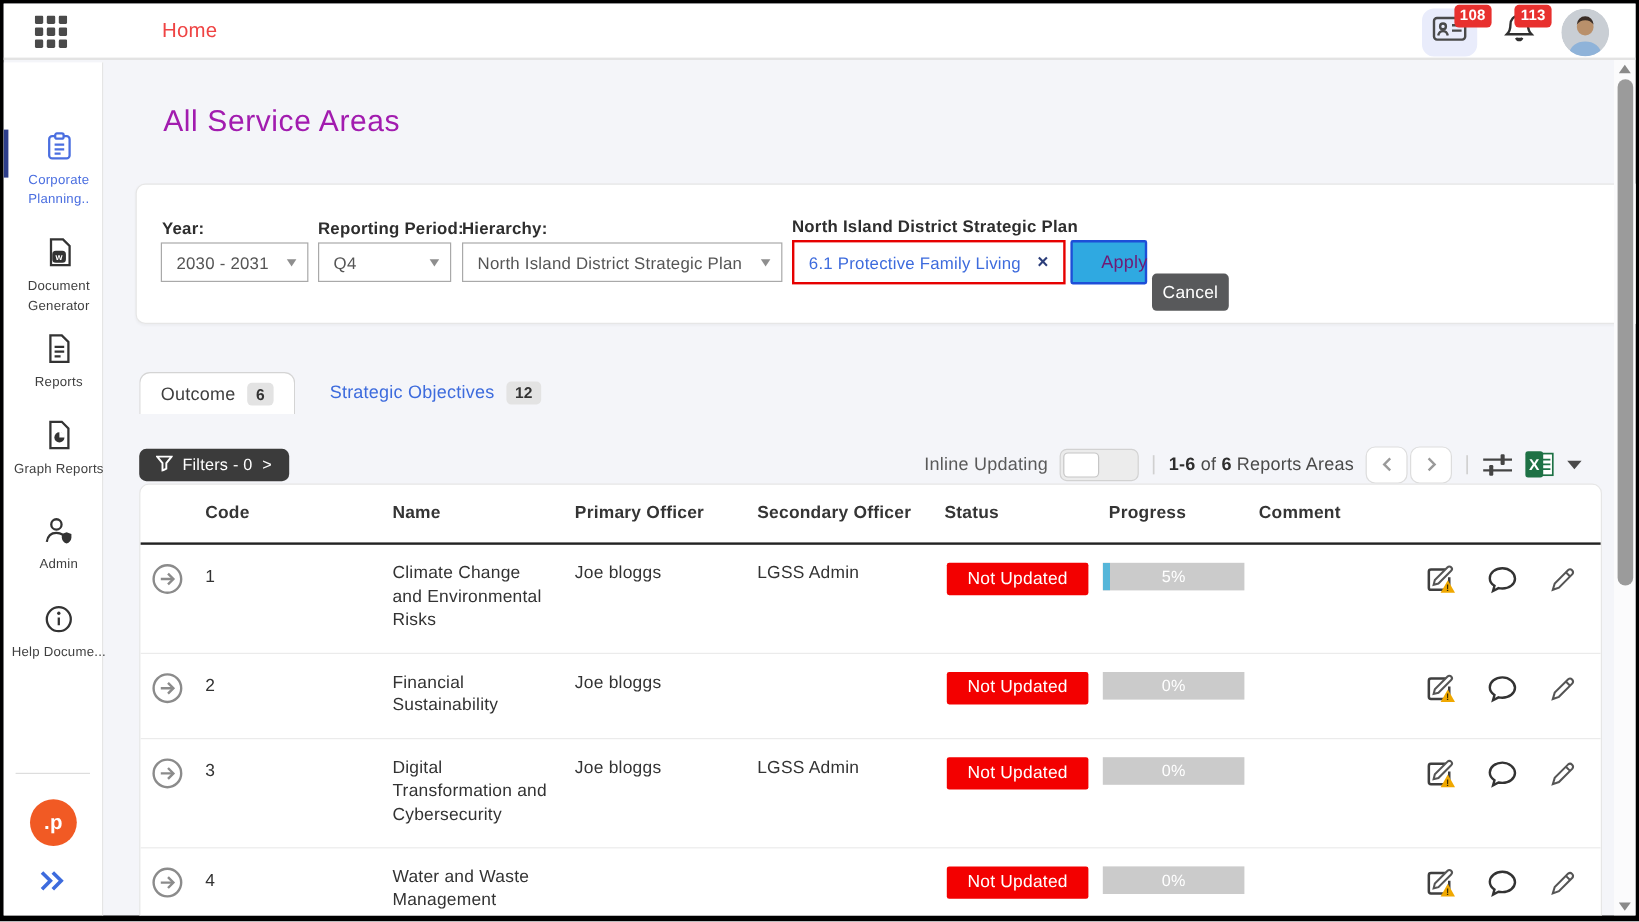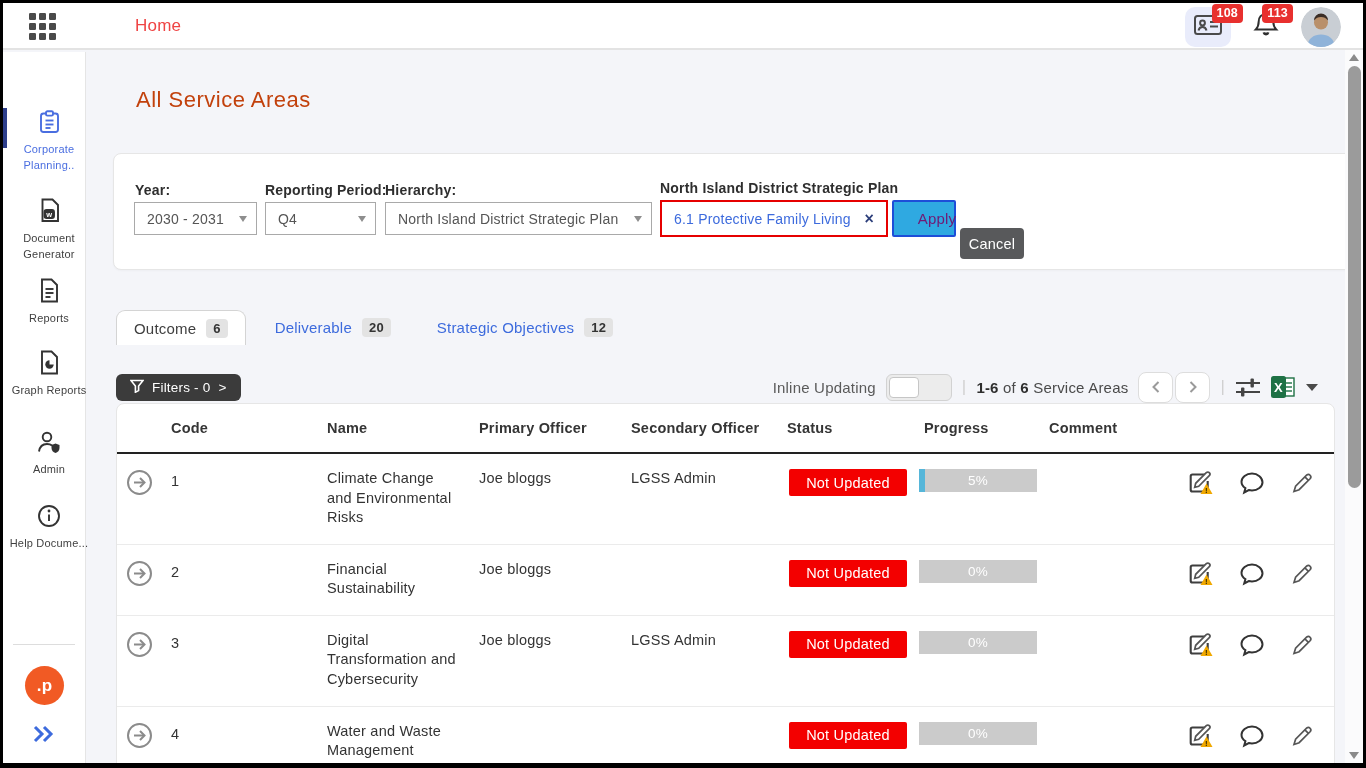--- a/index.html
+++ b/index.html
@@ -23,21 +23,21 @@
   .side-item { position:absolute; left:0; width:92px; text-align:center; cursor:pointer; }
   .side-item .lbl { display:block; margin-top:4px; font-size:11px; line-height:1.45; color:#3f3f3f; padding:0 5px; }
   .side-item.active .lbl { color:#4a6ee0; }
   .active-bar { position:absolute; left:0; top:-2px; width:4px; height:40px; background:#2d3e8b; }
   .side-divider { position:absolute; left:10px; right:10px; bottom:118px; border-top:1px solid #ddd; }
   .logo-circle { position:absolute; left:22px; bottom:58px; width:39px; height:39px; border-radius:50%; background:#f15a24;
                  color:#fff; font-weight:bold; font-size:17px; display:flex; align-items:center; justify-content:center; }
   .collapse-btn { position:absolute; left:29px; bottom:20px; }
 
   
-  .page-title { position:absolute; left:133px; top:84px; font-size:22px; color:#c2410c; font-weight:500; letter-spacing:.5px; }
+  .page-title { position:absolute; left:133px; top:84px; font-size:25px; color:#a21caf; font-weight:500; letter-spacing:.5px; }
 
   .filter-card { position:absolute; left:110px; top:150px; width:1342px; height:117px; background:#fff;
                  border:1px solid #e6e6e6; border-radius:8px; box-shadow:0 1px 2px rgba(0,0,0,.03); }
   .f-label { position:absolute; top:28px; font-size:14px; font-weight:bold; color:#2e2e2e; }
   .f-select { position:absolute; top:48px; height:33px; background:#fff; border:1px solid #a9a9a9; display:flex;
               align-items:center; padding:0 24px 0 12px; font-size:14px; color:#555; cursor:pointer; }
   .f-caret { position:absolute; right:9px; top:13px; width:0; height:0; border-left:4.5px solid transparent;
              border-right:4.5px solid transparent; border-top:6px solid #8e8e8e; }
   .plan-chip { position:absolute; left:546px; top:46px; width:228px; height:37px; border:2px solid #e60000; background:#fff;
                display:flex; align-items:center; justify-content:space-between; padding:0 12px; cursor:text; }
@@ -270,24 +270,20 @@
     <div class="apply-btn">Apply</div>
     <div class="cancel-btn">Cancel</div>
   </div>
 
   <div class="tabs">
     <div class="tab active">
       <span>Outcome</span>
       <span class="tab-badge">6</span>
     </div>
     <div class="tab inactive">
-      <span>Deliverable</span>
-      <span class="tab-badge">20</span>
-    </div>
-    <div class="tab inactive">
       <span>Strategic Objectives</span>
       <span class="tab-badge">12</span>
     </div>
   </div>
 
   <div class="toolbar">
     <div class="filters-pill">
       <span>
         <svg width="14" height="14" viewBox="0 0 14 14" fill="none" stroke="#fff" stroke-width="1.6">
           <path d="M1 1.5 h12 L8.6 7 v4.6 l-3.2 1.6 V7 Z"></path>
@@ -297,21 +293,21 @@
       <span>&gt;</span>
     </div>
 
     <div class="tb-right">
       <span class="tb-label">Inline Updating</span>
       <div class="toggle">
         <span class="knob"></span>
         <span class="state">Off</span>
       </div>
       <span class="sep">|</span>
-      <span class="range"><b>1-6</b><span> of </span><b>6</b><span> Service Areas</span></span>
+      <span class="range"><b>1-6</b><span> of </span><b>6</b><span> Reports Areas</span></span>
       <div style="display:flex">
         <div class="pg-btn">
           <svg width="12" height="14" viewBox="0 0 12 14" fill="none" stroke="#9a9a9a" stroke-width="2">
               <polyline points="8.5,2 3.5,7 8.5,12"></polyline>
             </svg>
         </div>
         <div class="pg-btn">
           <svg width="12" height="14" viewBox="0 0 12 14" fill="none" stroke="#9a9a9a" stroke-width="2">
               <polyline points="3.5,2 8.5,7 3.5,12"></polyline>
             </svg>

